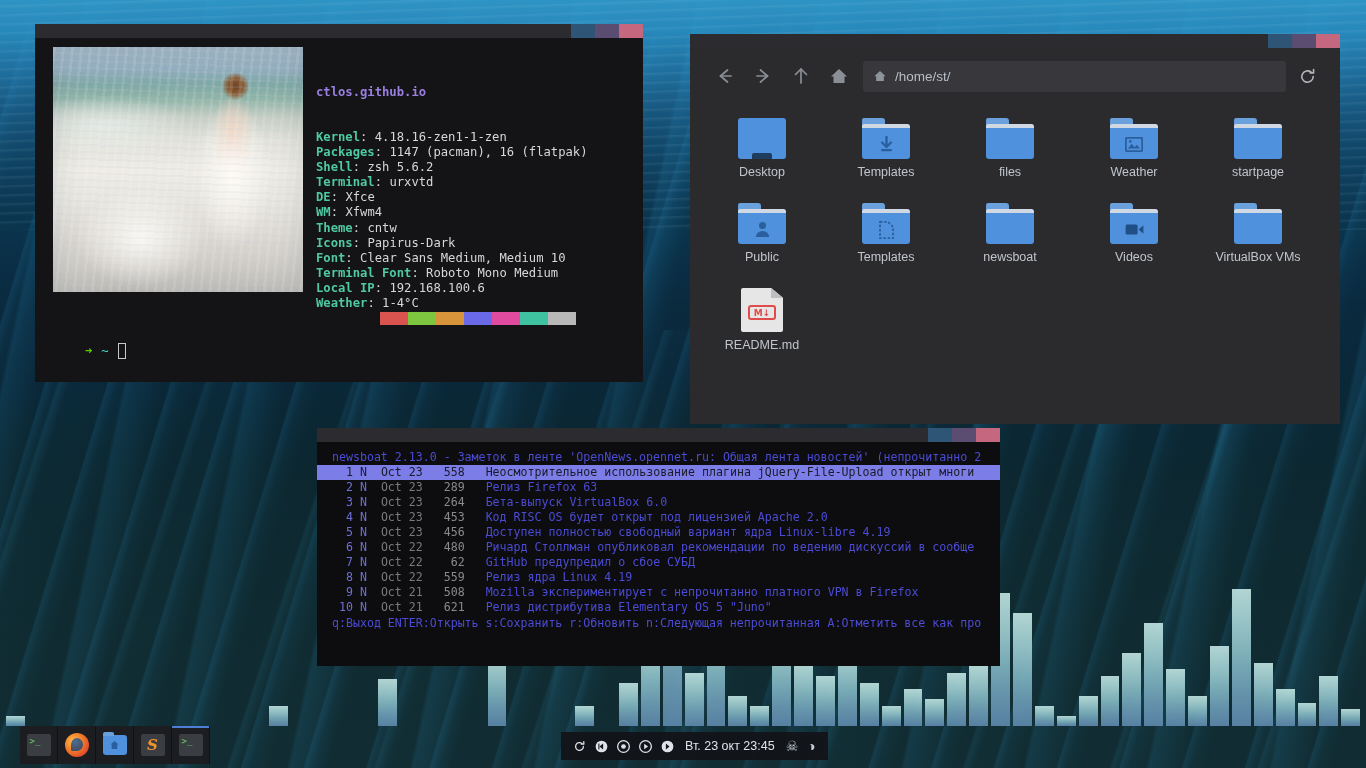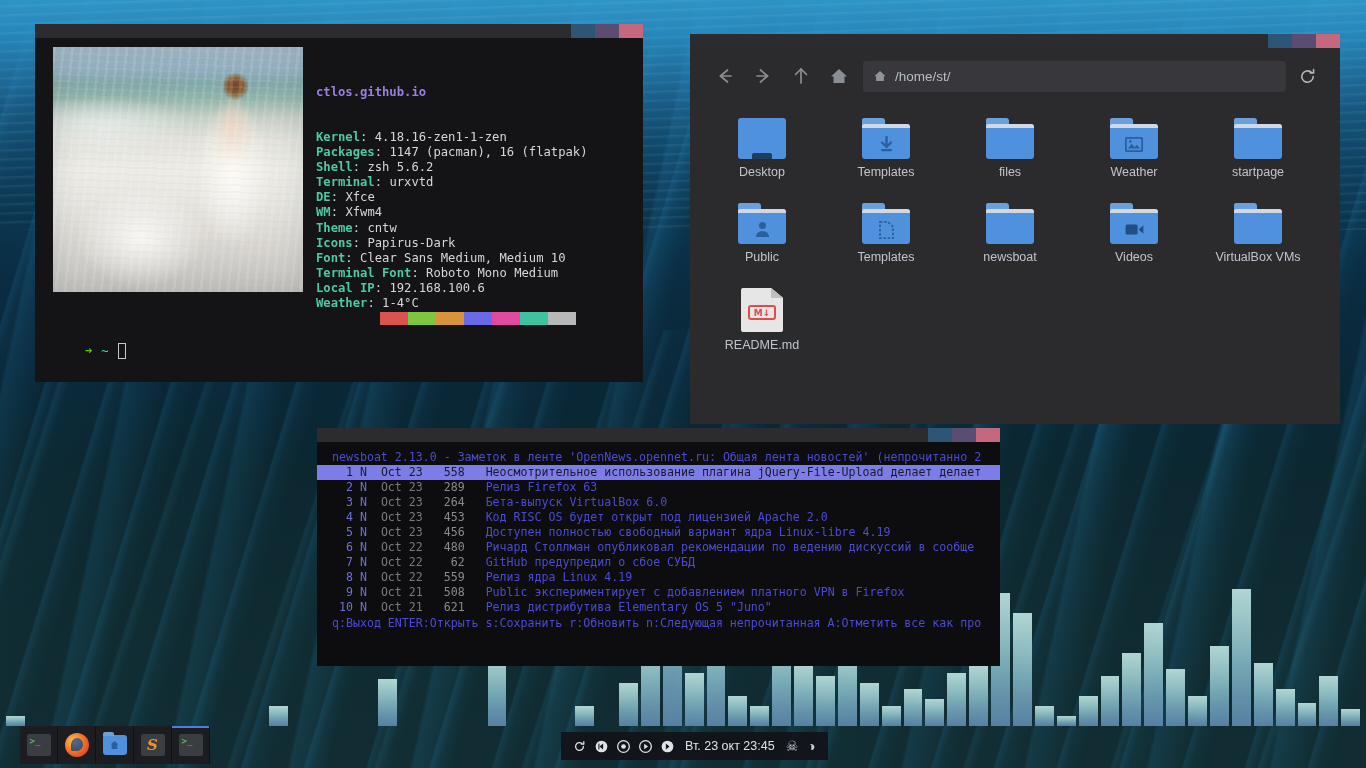--- a/index.html
+++ b/index.html
@@ -548,21 +548,21 @@
     <div class="titlebar">
       <span class="tb-btn b1"></span>
       <span class="tb-btn b2"></span>
       <span class="tb-btn b3"></span>
       <span class="tb-btn b4"></span>
     </div>
     <div class="nb-body">
       <div class="nb-line nb-title">newsboat 2.13.0 - Заметок в ленте 'OpenNews.opennet.ru: Общая лента новостей' (непрочитанно 2</div>
       <div id="nb-rows">
           <div class="nb-row sel">
-            <div class="nb-line"><span class="nb-idx">  1</span> <span class="nb-unread">N</span>  <span class="nb-date">Oct 23</span>  <span class="nb-len"> 558</span>   <span class="nb-text">Неосмотрительное использование плагина jQuery-File-Upload делает делает</span></div>
+            <div class="nb-line"><span class="nb-idx">  1</span> <span class="nb-unread">N</span>  <span class="nb-date">Oct 23</span>  <span class="nb-len"> 558</span>   <span class="nb-text">Неосмотрительное использование плагина jQuery-File-Upload открыт многи</span></div>
           </div>
           <div class="nb-row">
             <div class="nb-line"><span class="nb-idx">  2</span> <span class="nb-unread">N</span>  <span class="nb-date">Oct 23</span>  <span class="nb-len"> 289</span>   <span class="nb-text">Релиз Firefox 63</span></div>
           </div>
           <div class="nb-row">
             <div class="nb-line"><span class="nb-idx">  3</span> <span class="nb-unread">N</span>  <span class="nb-date">Oct 23</span>  <span class="nb-len"> 264</span>   <span class="nb-text">Бета-выпуск VirtualBox 6.0</span></div>
           </div>
           <div class="nb-row">
             <div class="nb-line"><span class="nb-idx">  4</span> <span class="nb-unread">N</span>  <span class="nb-date">Oct 23</span>  <span class="nb-len"> 453</span>   <span class="nb-text">Код RISC OS будет открыт под лицензией Apache 2.0</span></div>
           </div>
@@ -572,21 +572,21 @@
           <div class="nb-row">
             <div class="nb-line"><span class="nb-idx">  6</span> <span class="nb-unread">N</span>  <span class="nb-date">Oct 22</span>  <span class="nb-len"> 480</span>   <span class="nb-text">Ричард Столлман опубликовал рекомендации по ведению дискуссий в сообще</span></div>
           </div>
           <div class="nb-row">
             <div class="nb-line"><span class="nb-idx">  7</span> <span class="nb-unread">N</span>  <span class="nb-date">Oct 22</span>  <span class="nb-len">  62</span>   <span class="nb-text">GitHub предупредил о сбое СУБД</span></div>
           </div>
           <div class="nb-row">
             <div class="nb-line"><span class="nb-idx">  8</span> <span class="nb-unread">N</span>  <span class="nb-date">Oct 22</span>  <span class="nb-len"> 559</span>   <span class="nb-text">Релиз ядра Linux 4.19</span></div>
           </div>
           <div class="nb-row">
-            <div class="nb-line"><span class="nb-idx">  9</span> <span class="nb-unread">N</span>  <span class="nb-date">Oct 21</span>  <span class="nb-len"> 508</span>   <span class="nb-text">Public экспериментирует с добавлением платного VPN в Firefox</span></div>
+            <div class="nb-line"><span class="nb-idx">  9</span> <span class="nb-unread">N</span>  <span class="nb-date">Oct 21</span>  <span class="nb-len"> 508</span>   <span class="nb-text">Mozilla экспериментирует с непрочитанно платного VPN в Firefox</span></div>
           </div>
           <div class="nb-row">
             <div class="nb-line"><span class="nb-idx"> 10</span> <span class="nb-unread">N</span>  <span class="nb-date">Oct 21</span>  <span class="nb-len"> 621</span>   <span class="nb-text">Релиз дистрибутива Elementary OS 5 "Juno"</span></div>
           </div>
         </div>
       <div class="nb-status">q:Выход ENTER:Открыть s:Сохранить r:Обновить n:Следующая непрочитанная A:Отметить все как про</div>
     </div>
   </div>
 
   <div id="dock">

